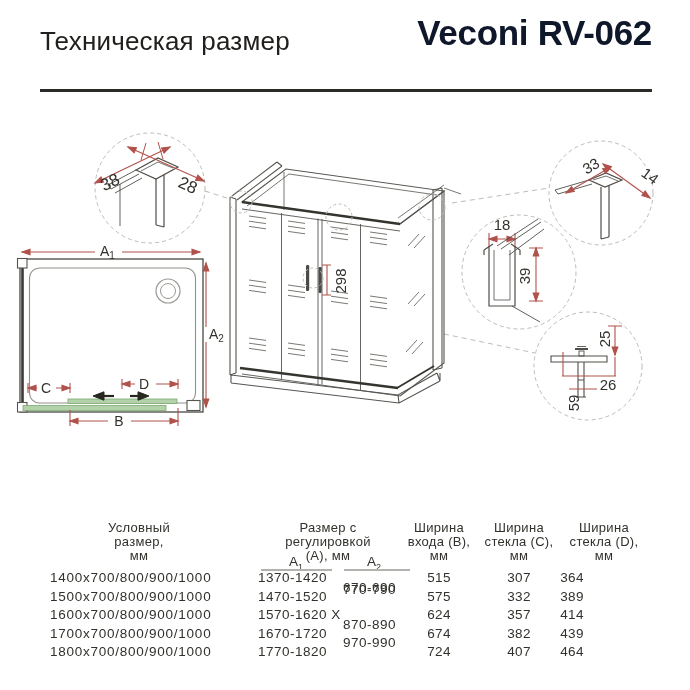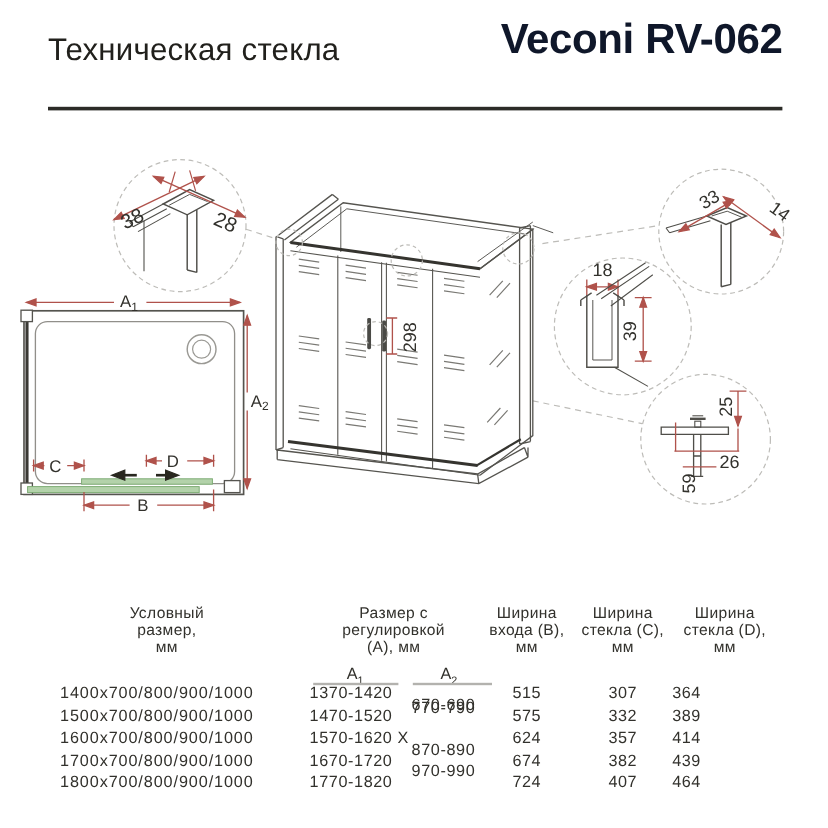--- a/index.html
+++ b/index.html
@@ -8,37 +8,37 @@
   .abs{position:absolute;}
   #title-left{left:40px;top:26px;font-size:26px;font-weight:500;color:#21201c;letter-spacing:.2px;}
   #title-right{right:38px;top:13px;font-size:35px;font-weight:700;color:#0f172a;letter-spacing:-.3px;}
   #rule{left:40px;top:89px;width:612px;height:3px;background:#2c2b27;}
   svg{position:absolute;left:0;top:0;}
   svg text{font-family:"Liberation Sans",sans-serif;fill:#32312c;}
   .tdim{font-size:15px;text-anchor:middle;}
   .tdim17{font-size:17px;text-anchor:middle;}
   .tlab{font-size:14px;}
   
-  .hdr{position:absolute;top:504px;font-size:13px;line-height:13.9px;text-align:center;
+  .hdr{position:absolute;top:521px;font-size:13px;line-height:13.9px;text-align:center;
        white-space:pre-line;transform:translateX(-50%);letter-spacing:.3px;}
   .subh{position:absolute;top:554px;font-size:13.5px;transform:translateX(-50%);}
   sub{font-size:9px;}
   .ul{position:absolute;top:569px;height:1.5px;background:#b3b2ae;}
   .cell{position:absolute;font-size:13.5px;white-space:nowrap;}
   .c-size{left:50px;letter-spacing:.75px;}
   .c-a1{left:258px;letter-spacing:.5px;}
   .c-a2{left:343px;letter-spacing:.5px;}
   .c-b{left:439px;transform:translateX(-50%);letter-spacing:.4px;}
   .c-c{left:519px;transform:translateX(-50%);letter-spacing:.4px;}
   .c-d{left:572px;transform:translateX(-50%);letter-spacing:.4px;}
 </style>
 </head>
 <body>
 
-<div class="abs" id="title-left">Техническая стекла</div>
+<div class="abs" id="title-left">Техническая размер</div>
 <div class="abs" id="title-right">Veconi RV-062</div>
 <div class="abs" id="rule"></div>
 
 <svg width="690" height="500" viewBox="0 0 690 500">
 
   <g stroke="#bdbcb8" stroke-dasharray="5 4" fill="none">
     <path d="M205,191 L230,199"></path>
     <path d="M452,203 L549,188"></path>
     <path d="M444,334 L535,353"></path>
   </g>

